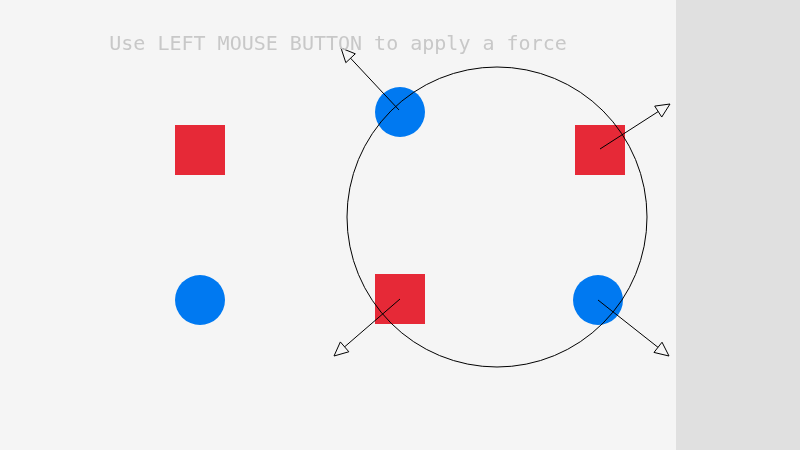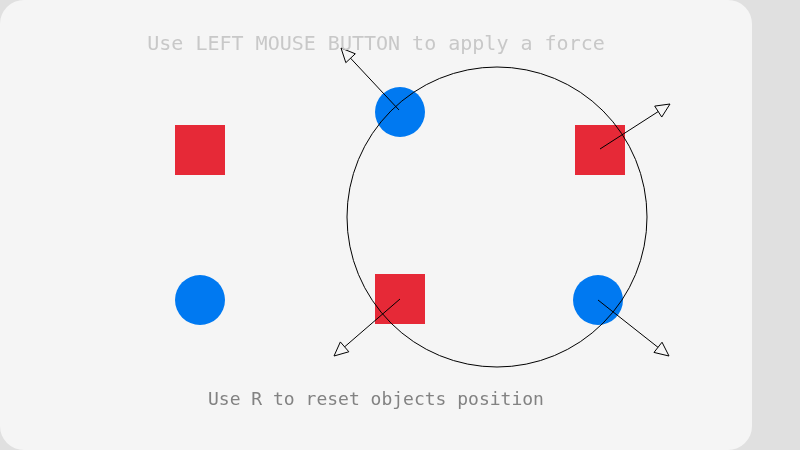--- a/index.html
+++ b/index.html
@@ -3,25 +3,24 @@
 <meta charset="utf-8">
 <style>
   html, body {
     margin: 0;
     padding: 0;
     background: #e0e0e0;
     font-family: "DejaVu Sans Mono", "Liberation Mono", monospace;
   }
   .stage {
     position: relative;
-    width: 752px;
+    width: 676px;
     height: 450px;
     overflow: hidden;
     background: #f5f5f5;
-    border-radius: 24px;
   }
   .scene-svg {
     position: absolute;
     left: 0;
     top: 0;
     width: 800px;
     height: 450px;
     display: block;
   }
   .hint {
@@ -59,14 +58,13 @@
       <line x1="399" y1="110" x2="349.1978855453089" y2="56.76325696222675" stroke="#000000" stroke-width="1"></line>
       <polygon points="341,48 355.3109639907332,53.78327845222222 345.8174356149876,62.66432112630686" fill="#f5f5f5" stroke="#000000" stroke-width="1"></polygon>
       <line x1="600" y1="149" x2="659.9058582954814" y2="110.48909109576198" stroke="#000000" stroke-width="1"></line>
       <polygon points="670,104 661.7384256882659,117.03826636833658 654.7085770011905,106.10294618844138" fill="#f5f5f5" stroke="#000000" stroke-width="1"></polygon>
       <line x1="400" y1="299" x2="343.08187609322994" y2="348.1565615558469" stroke="#000000" stroke-width="1"></line>
       <polygon points="334,356 340.34699295151864,341.9299722646552 348.84405126601786,351.76867136565426" fill="#f5f5f5" stroke="#000000" stroke-width="1"></polygon>
       <line x1="598" y1="300" x2="659.5780109345028" y2="348.5685720046783" stroke="#000000" stroke-width="1"></line>
       <polygon points="669,356 653.9823225927873,352.4335780826023 662.0330362543859,342.22642326164697" fill="#f5f5f5" stroke="#000000" stroke-width="1"></polygon>
     </svg>
   <div class="hint hint-top" style="color: rgb(200, 200, 200);">Use LEFT MOUSE BUTTON to apply a force</div>
-  <div class="hint hint-bottom" style="color: rgb(130, 130, 130);">Use R to reset objects position</div>
 </div>
 
 </body></html>

